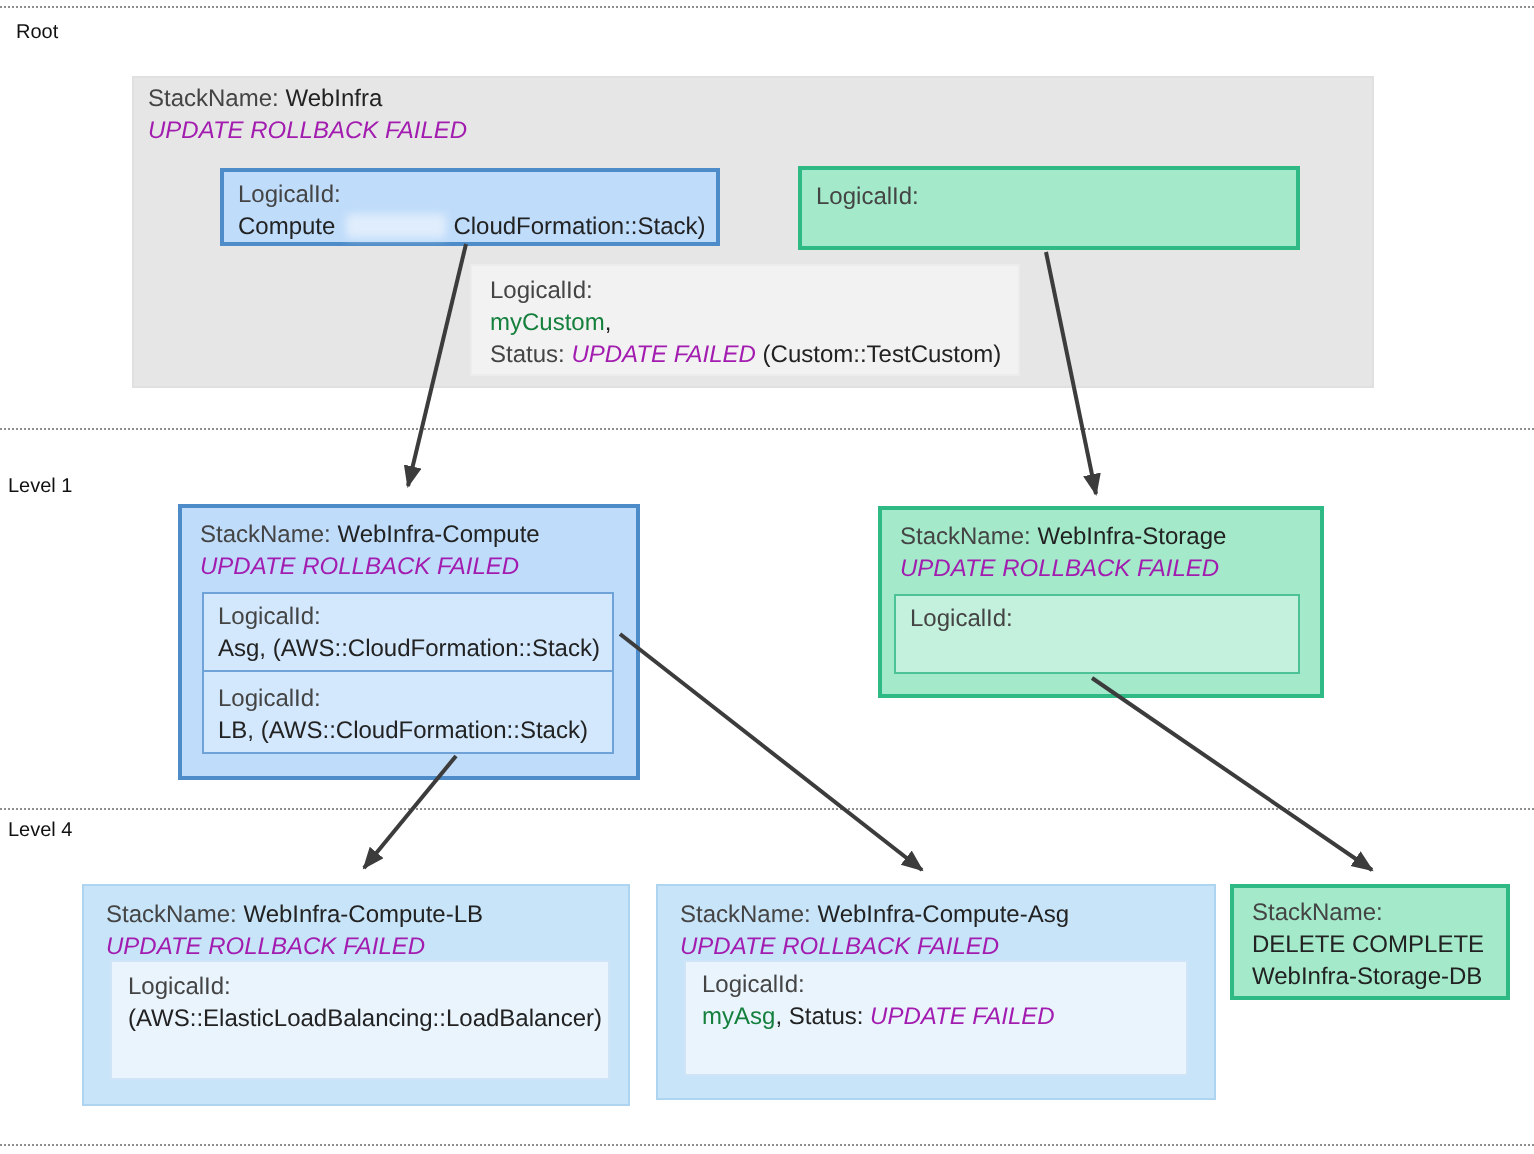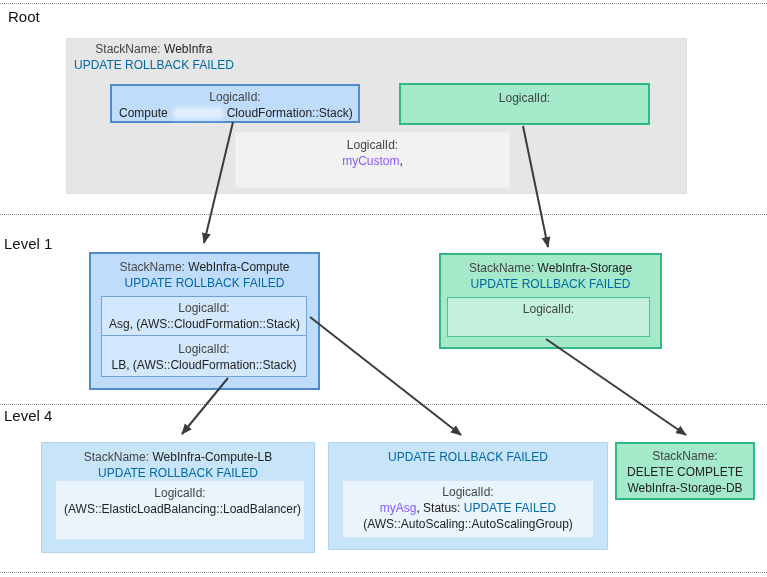--- a/index.html
+++ b/index.html
@@ -1,32 +1,32 @@
 <!DOCTYPE html>
 <html><head>
 <meta charset="utf-8">
 <style>
   html,body{margin:0;padding:0;background:#fff;}
   .page{position:relative;width:767px;height:577px;background:#fff;overflow:hidden;
         font-family:"Liberation Sans","DejaVu Sans",sans-serif;font-size:12px;line-height:16px;color:#222;}
   .sep{position:absolute;left:0;width:767px;height:0;border-top:1px dotted #8f8f8f;}
-  .sec-label{position:absolute;font-size:15px;color:#111;}
-  .abs{position:absolute;box-sizing:border-box;text-align:center;}
+  .sec-label{position:absolute;font-size:10px;color:#111;}
+  .abs{position:absolute;box-sizing:border-box;}
   .gray-container{background:#e6e6e6;border:1px solid #e0e0e0;}
   .box-blue{background:#bfdcfa;border:2px solid #4e8cc9;}
   .box-green{background:#a3e9ca;border:2px solid #2eb985;}
   .inner-blue{background:#d3e8fc;border:1px solid #6fa3d8;}
   .inner-green{background:#c4f1dd;border:1px solid #4cc296;}
   .l2-blue{background:#c8e4f8;border:1px solid #aed4f0;}
   .l2-inner{background:#e9f4fd;border:1px solid #cfe4f6;}
   .tooltip{background:#f2f2f2;border:1px solid #ececec;}
   .pad-s{padding:3px 7px;}
   .lbl{color:#444;}
-  .red{color:#0369a1;}
-  .blue-name{color:#8b5cf6;}
+  .red{color:#a21caf;font-style:italic;}
+  .blue-name{color:#15803d;}
   .redact{display:inline-block;width:50px;height:12px;background:#e0edfc;border-radius:2px;
           filter:blur(2px);vertical-align:-2px;margin:0 4px 0 5px;}
   .arrows{position:absolute;left:0;top:0;pointer-events:none;}
   .line{white-space:nowrap;}
 </style>
 </head>
 <body>
 
 <div class="page">
 
@@ -51,20 +51,21 @@
     <div class="line"><span>Compute</span><span class="redact"></span><span>CloudFormation::Stack)</span></div>
   </div>
 
   <div class="abs box-green pad-s" style="left:399px;top:83px;width:251px;height:42px;padding-top:5px">
     <div class="line lbl">LogicalId:</div>
   </div>
 
   <div class="abs tooltip" style="left:235px;top:132px;width:275px;height:56px;padding:4px 9px">
     <div class="line lbl">LogicalId:</div>
     <div class="line"><span class="blue-name">myCustom</span><span>,</span></div>
+    <div class="line"><span class="lbl">Status:</span> <span class="red">UPDATE FAILED</span> <span>(Custom::TestCustom)</span></div>
   </div>
 
   <div class="abs box-blue" style="left:89px;top:252px;width:231px;height:138px;padding:5px 9px">
     <div class="line"><span class="lbl">StackName:</span> <span>WebInfra-Compute</span></div>
     <div class="line red">UPDATE ROLLBACK FAILED</div>
   </div>
   <div class="abs inner-blue pad-s" style="left:101px;top:296px;width:206px;height:40px">
     <div class="line lbl">LogicalId:</div>
     <div class="line">Asg, (AWS::CloudFormation::Stack)</div>
   </div>
@@ -84,26 +85,26 @@
   <div class="abs l2-blue" style="left:41px;top:442px;width:274px;height:111px;padding:6px 11px">
     <div class="line"><span class="lbl">StackName:</span> <span>WebInfra-Compute-LB</span></div>
     <div class="line red">UPDATE ROLLBACK FAILED</div>
   </div>
   <div class="abs l2-inner" style="left:55px;top:480px;width:250px;height:60px;padding:4px 8px">
     <div class="line lbl">LogicalId:</div>
     <div class="line">(AWS::ElasticLoadBalancing::LoadBalancer)</div>
   </div>
 
   <div class="abs l2-blue" style="left:328px;top:442px;width:280px;height:108px;padding:6px 11px">
+    <div class="line"><span class="lbl">StackName:</span> <span>WebInfra-Compute-Asg</span></div>
     <div class="line red">UPDATE ROLLBACK FAILED</div>
   </div>
   <div class="abs l2-inner" style="left:342px;top:480px;width:252px;height:58px;padding:3px 8px">
     <div class="line lbl">LogicalId:</div>
     <div class="line"><span class="blue-name">myAsg</span><span>, Status: </span><span class="red">UPDATE FAILED</span></div>
-    <div class="line">(AWS::AutoScaling::AutoScalingGroup)</div>
   </div>
 
   <div class="abs box-green" style="left:615px;top:442px;width:140px;height:58px;padding:4px 9px">
     <div class="line lbl">StackName:</div>
     <div class="line">DELETE COMPLETE</div>
     <div class="line">WebInfra-Storage-DB</div>
   </div>
 
   <svg class="arrows" width="767" height="577">
     <defs>

